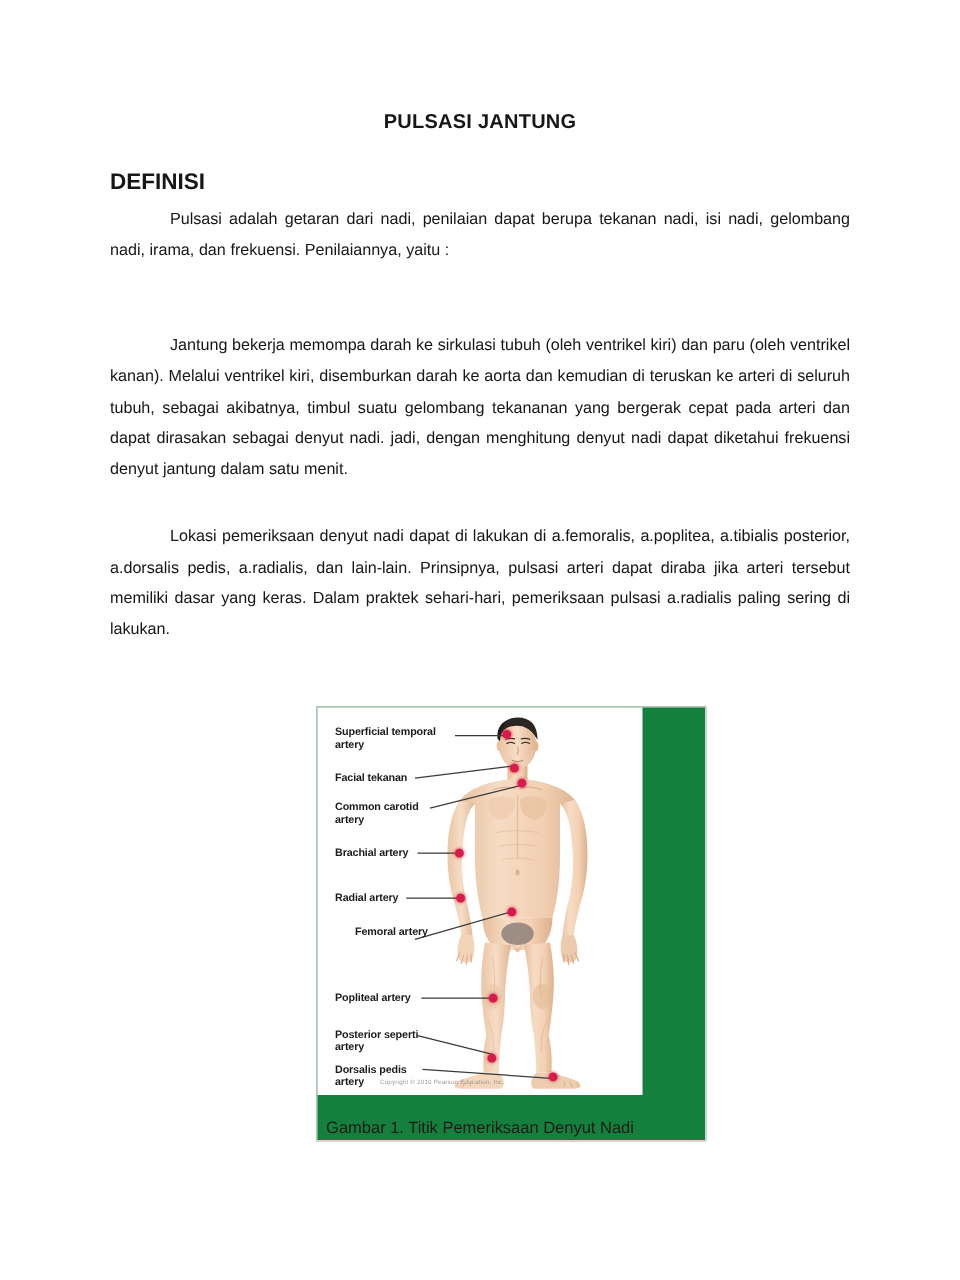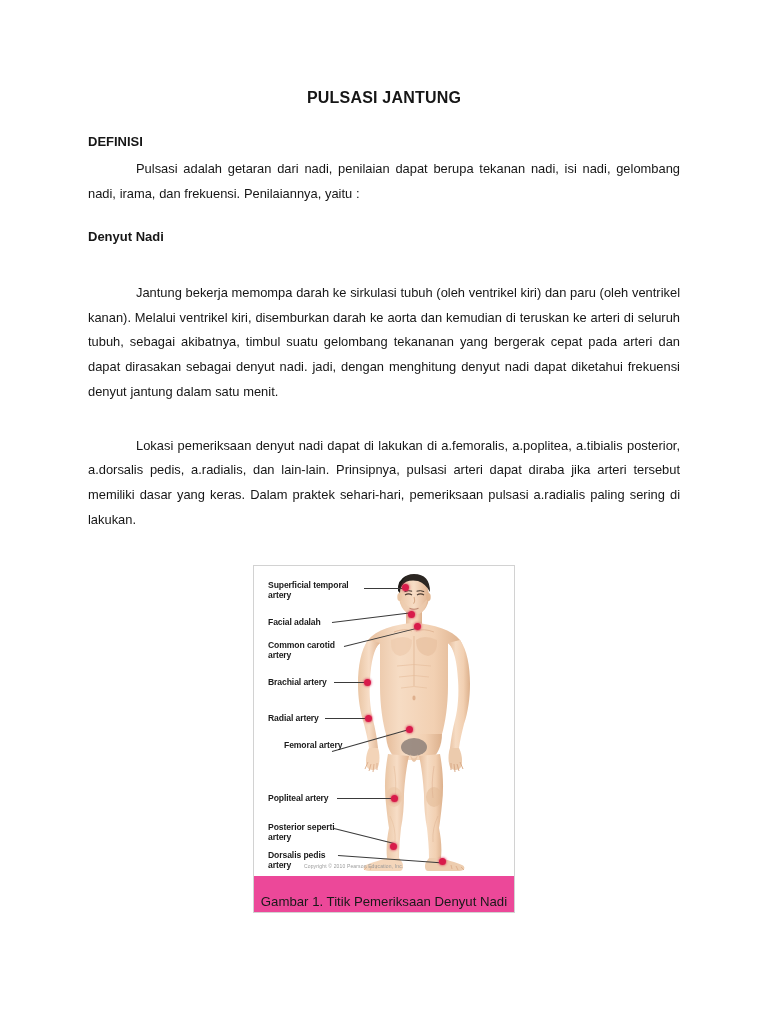--- a/index.html
+++ b/index.html
@@ -33,45 +33,45 @@
   .doc-title {
     text-align: center;
     font-weight: bold;
     font-size: 16px;
     letter-spacing: 0.2px;
     margin: 0 0 26px 0;
     line-height: 1.2;
   }
   .heading {
     font-weight: bold;
-    font-size: 13px;
+    font-size: 18px;
     margin: 0 0 6px 0;
     line-height: 1.35;
   }
   .para {
     font-size: 12.9px;
     line-height: 1.92;
     text-align: justify;
     text-justify: inter-word;
     margin: 3px 0 0 0;
     text-indent: 48px;
     word-spacing: 0.1px;
   }
   .gap-md { height: 22px; }
   .gap-lg { height: 26px; }
 
   
   .figure-wrap {
     position: absolute;
     left: 253px;
     top: 565px;
-    width: 262px;
+    width: 312px;
     height: 348px;
     border: 1px solid #d2d2d2;
-    background: #ec4899;
+    background: #15803d;
     box-sizing: border-box;
   }
   .figure-image {
     position: absolute;
     left: 0;
     top: 0;
     width: 260px;
     height: 310px;
     overflow: hidden;
     background: #ffffff;
@@ -131,21 +131,20 @@
 
   <div class="doc-body">
 
     <div class="doc-title">PULSASI JANTUNG</div>
 
     <div class="heading">DEFINISI</div>
     <div class="para">Pulsasi adalah getaran dari nadi, penilaian dapat berupa tekanan nadi, isi nadi, gelombang nadi, irama, dan frekuensi. Penilaiannya, yaitu :</div>
 
     <div class="gap-md"></div>
 
-    <div class="heading">Denyut Nadi</div>
 
     <div class="gap-lg"></div>
 
     <div class="para">Jantung bekerja memompa darah ke sirkulasi tubuh (oleh ventrikel kiri) dan paru (oleh ventrikel kanan). Melalui ventrikel kiri, disemburkan darah ke aorta dan kemudian di teruskan ke arteri di seluruh tubuh, sebagai akibatnya, timbul suatu gelombang tekananan yang bergerak cepat pada arteri dan dapat dirasakan sebagai denyut nadi. jadi, dengan menghitung denyut nadi dapat diketahui frekuensi denyut jantung dalam satu menit.</div>
 
     <div class="gap-lg"></div>
 
     <div class="para">Lokasi pemeriksaan denyut nadi dapat di lakukan di a.femoralis, a.poplitea, a.tibialis posterior, a.dorsalis pedis, a.radialis, dan lain-lain. Prinsipnya, pulsasi arteri dapat diraba jika arteri tersebut memiliki dasar yang keras. Dalam praktek sehari-hari, pemeriksaan pulsasi a.radialis paling sering di lakukan.</div>
 
   </div>
@@ -302,21 +301,21 @@
       <div class="dot" style="left:137px; top:229px;"></div>
       <div class="dot" style="left:136px; top:277px;"></div>
       <div class="dot" style="left:185px; top:292px;"></div>
 
       <div class="art-label" style="left:14px; top:14px;">
         <span>Superficial temporal</span><br>
         <span>artery</span>
       </div>
 
       <div class="art-label" style="left:14px; top:51px;">
-        <span>Facial adalah</span>
+        <span>Facial tekanan</span>
       </div>
 
       <div class="art-label" style="left:14px; top:74px;">
         <span>Common carotid</span><br>
         <span>artery</span>
       </div>
 
       <div class="art-label" style="left:14px; top:111px;">
         <span>Brachial artery</span>
       </div>

